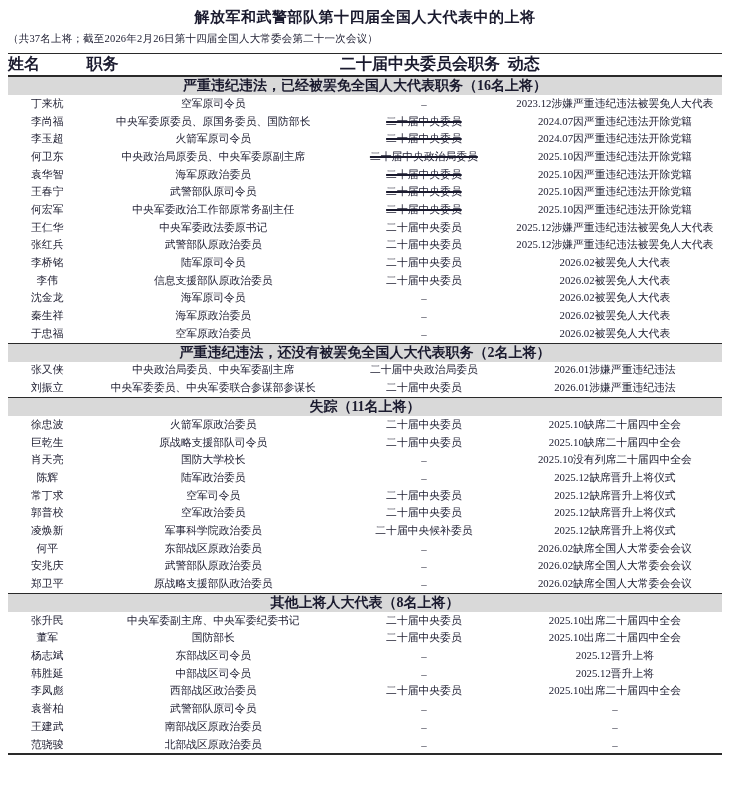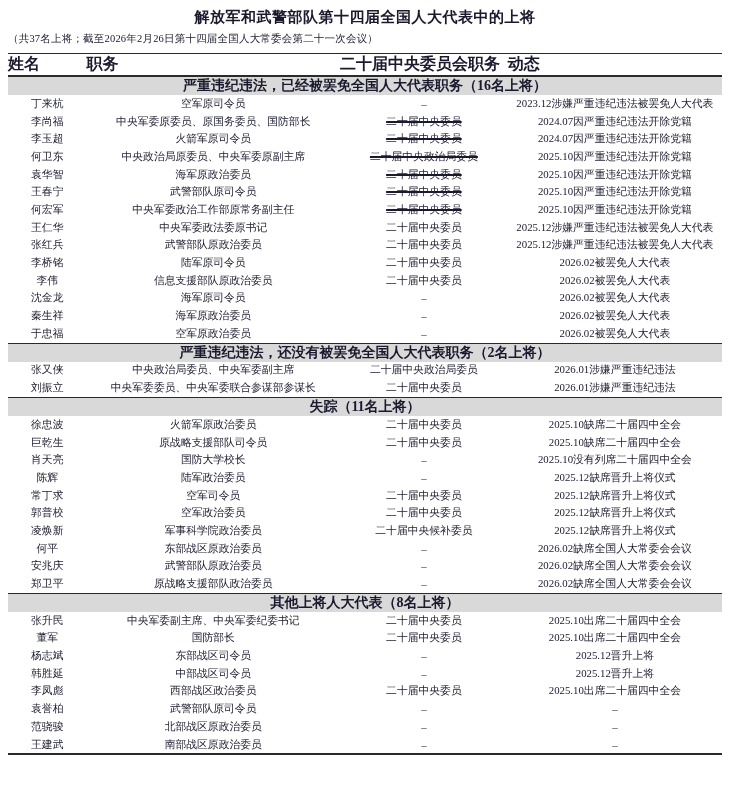--- a/index.html
+++ b/index.html
@@ -269,26 +269,26 @@
           <td>二十届中央委员</td>
           <td>2025.10出席二十届四中全会</td>
         </tr>
         <tr>
           <td>袁誉柏</td>
           <td>武警部队原司令员</td>
           <td>–</td>
           <td>–</td>
         </tr>
         <tr>
+          <td>王建武</td>
+          <td>南部战区原政治委员</td>
+          <td>–</td>
+          <td>–</td>
+        </tr>
+        <tr>
           <td>范骁骏</td>
           <td>北部战区原政治委员</td>
-          <td>–</td>
-          <td>–</td>
-        </tr>
-        <tr>
-          <td>王建武</td>
-          <td>南部战区原政治委员</td>
           <td>–</td>
           <td>–</td>
         </tr>
       </tbody>
   </table>
 </div>
 
 </body></html>

